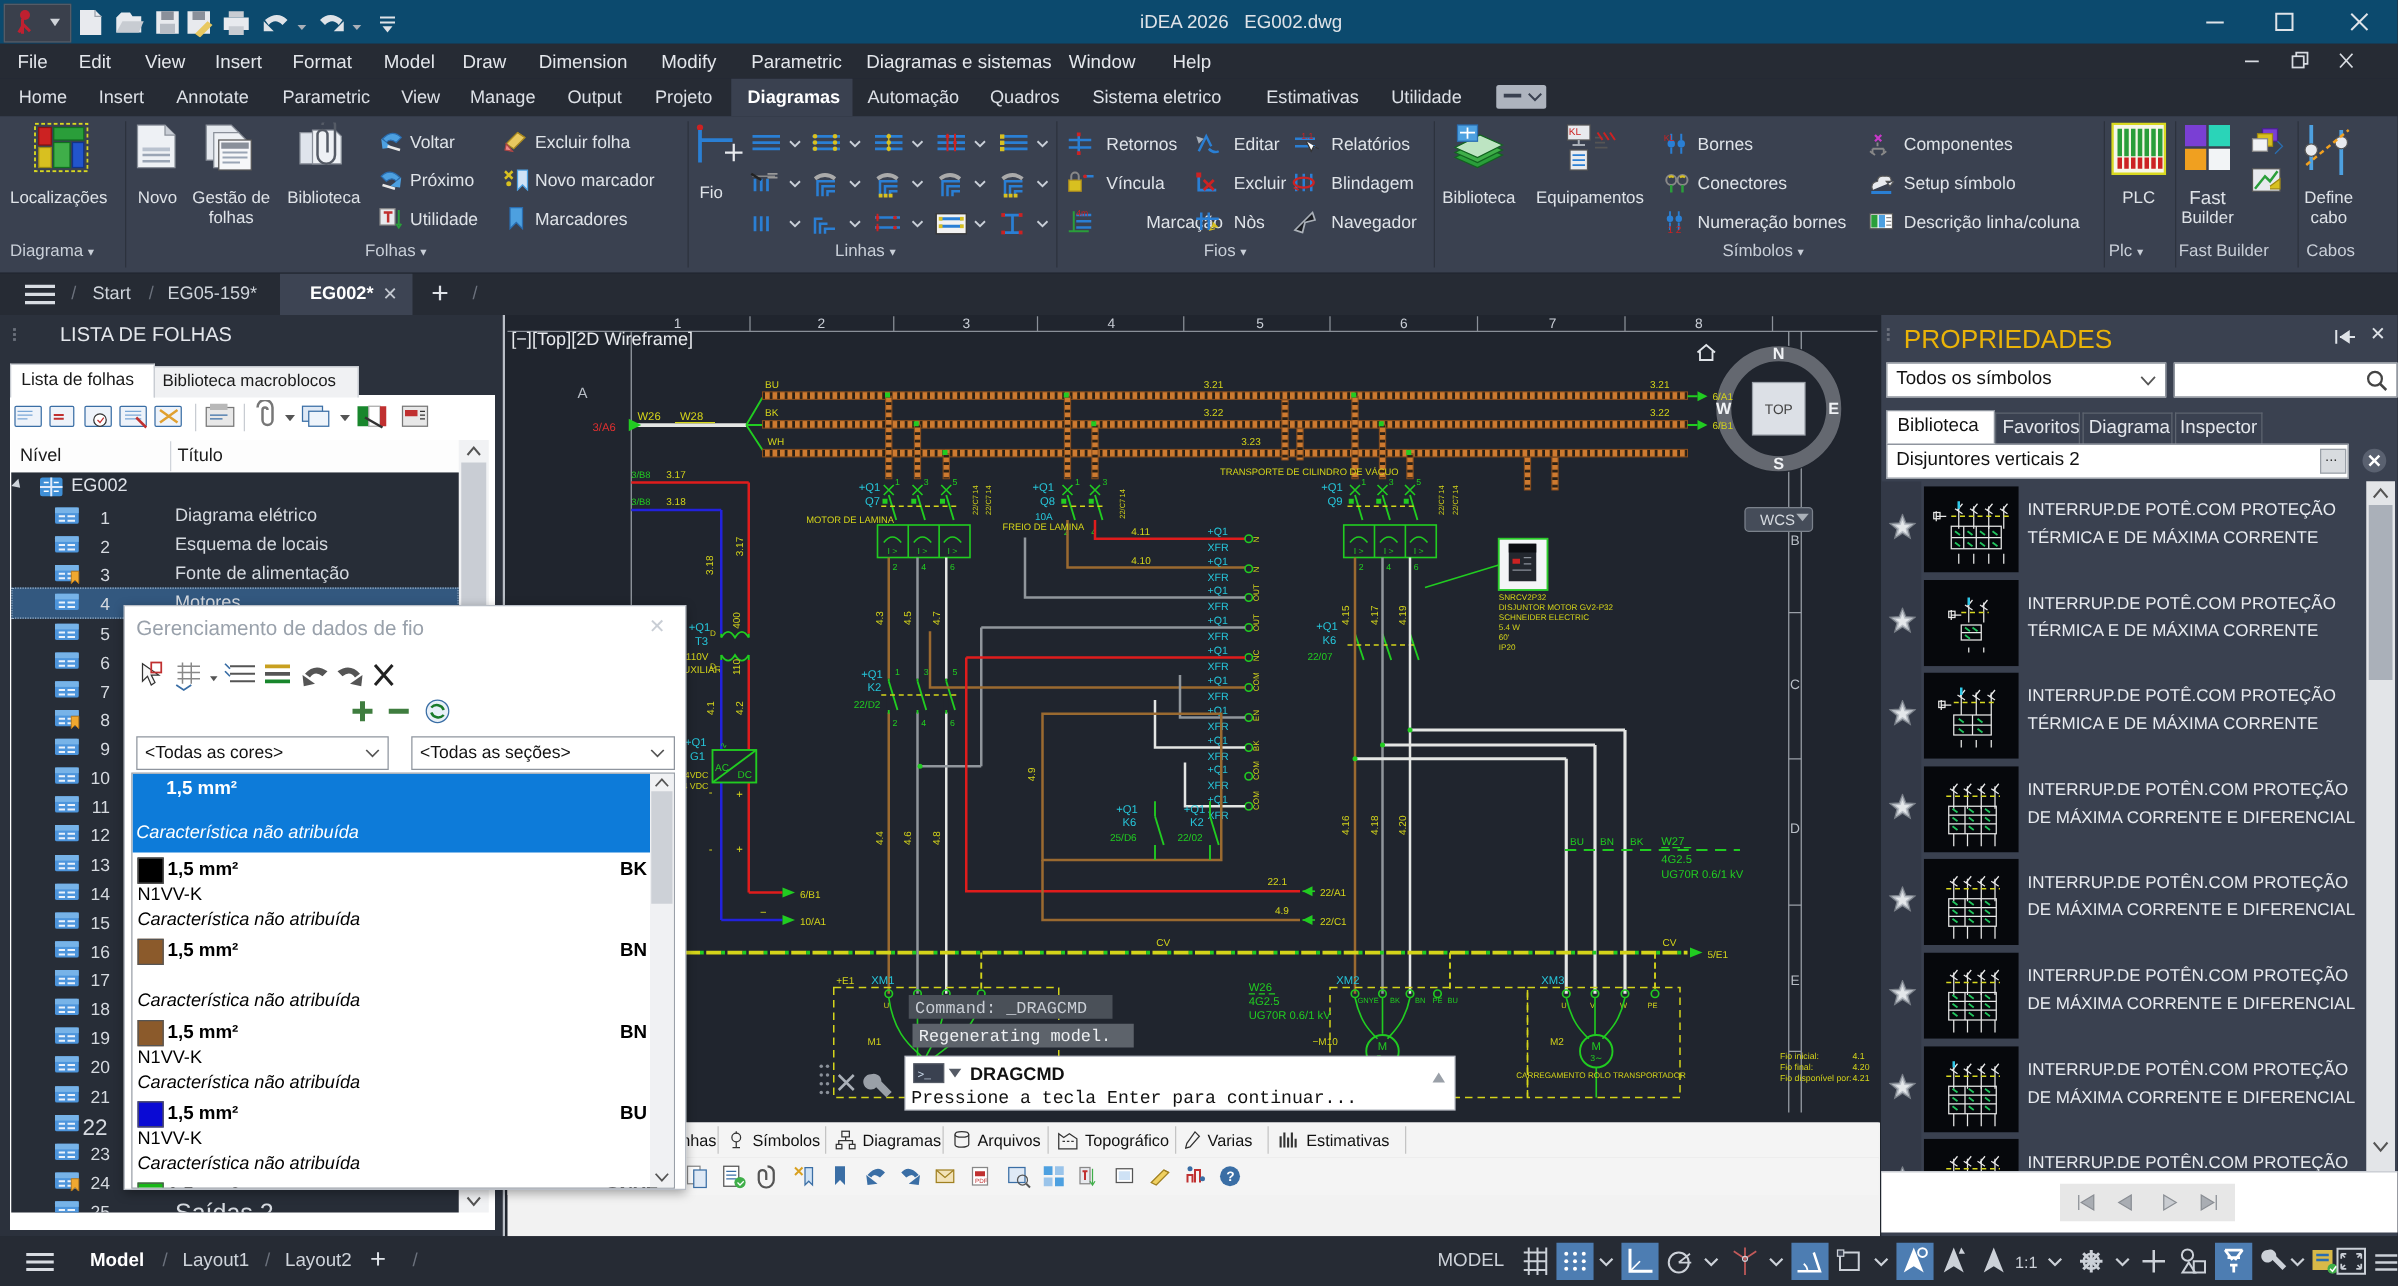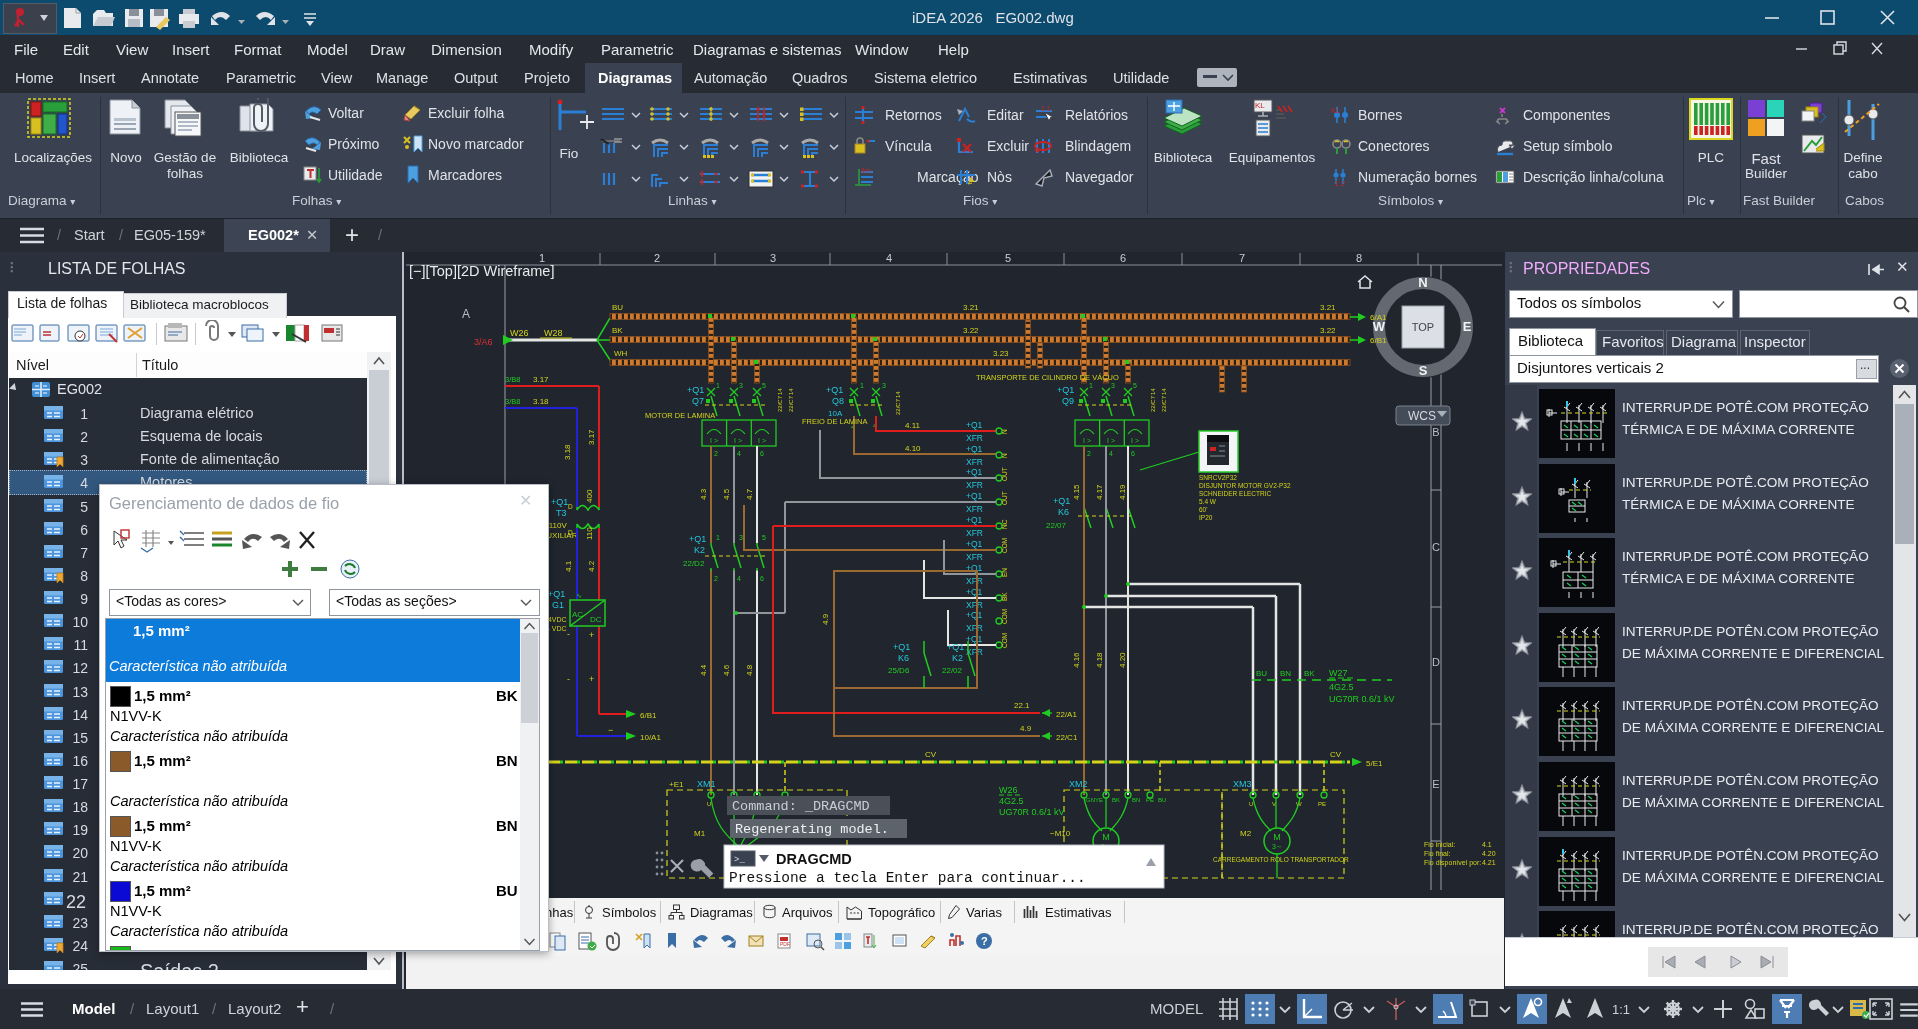--- a/index.html
+++ b/index.html
@@ -118,21 +118,21 @@
   <div class="tx" style="left:1743px;top:100px;font-size:13.5px;color:#c9cfd8;">Fast Builder</div>
   <div class="tx" style="left:1845px;top:100px;font-size:13.5px;color:#c9cfd8;">Cabos</div>
 <svg class="a" style="left:27px;top:5px" width="44" height="40" viewBox="0 0 44 40">
       <rect x="1" y="1" width="42" height="38" fill="none" stroke="#d8d820" stroke-width="1.5" stroke-dasharray="3 2"></rect>
 <rect x="4" y="4" width="10" height="14" fill="#cc2222" stroke="#881111"></rect>
 <rect x="16" y="4" width="24" height="10" fill="#2a9e3a" stroke="#0f6f1f"></rect>
 <rect x="4" y="20" width="10" height="16" fill="#d8c020" stroke="#9a8a10"></rect>
 <rect x="16" y="16" width="13" height="20" fill="#3fae49" stroke="#0f6f1f"></rect>
 <rect x="31" y="16" width="9" height="20" fill="#2255cc" stroke="#113388"></rect>
     </svg>
-<div class="tx" style="left:8px;top:57px;width:84px;text-align:right;font-size:13.5px;color:#dfe3e8;">Localizações</div>
+<div class="tx" style="left:8px;top:57px;width:84px;text-align:left;font-size:13.5px;color:#dfe3e8;">Localizações</div>
 <svg class="a" style="left:106px;top:5px" width="38" height="40" viewBox="0 0 38 40">
       <path d="M4 2 h22 l8 8 v26 h-30 z" fill="#eef1f5" stroke="#8a909a"></path>
       <path d="M26 2 v8 h8" fill="#c9ced6" stroke="#8a909a"></path>
       <path d="M8 26 h22 M8 31 h22" stroke="#9aa5b5" stroke-width="2"></path>
       <rect x="8" y="20" width="22" height="3" fill="#b9c2cf"></rect>
     </svg>
 <div class="tx" style="left:107px;top:57px;width:38px;text-align:center;font-size:13.5px;color:#dfe3e8;">Novo</div>
 <svg class="a" style="left:163px;top:5px" width="44" height="40" viewBox="0 0 44 40">
       <path d="M2 2 h20 l6 6 v22 h-26 z" fill="#e4e8ee" stroke="#8a909a"></path>
 <path d="M8 8 h20 l6 6 v22 h-26 z" fill="#eef1f5" stroke="#8a909a"></path>
@@ -1250,21 +1250,21 @@
         <path d="M4 8 h5 M11 8 h6 M4 11.5 h5 M11 11.5 h6" stroke="#eaf2fb" stroke-width="1.6"></path>
       </svg>
       <span class="tx" style="left:55px;top:583px;width:24px;text-align:right;color:#d6dae0;font-size:14px;">25</span>
       <span class="tx" style="left:131px;top:582px;color:#d6dae0;font-size:20px;">Saídas 2</span>
 </div>
 </div>
 
 <div class="a" id="rightpanel" style="left:1505px;top:252px;width:413px;height:737px;background:#3a4150;">
 
   <div class="tx" style="left:4px;top:9px;width:6px;color:#6b717c;font-size:9px;line-height:4px;">▪<br>▪<br>▪</div>
-  <div class="tx" style="left:18px;top:8px;font-size:16px;color:#f0abfc;">PROPRIEDADES</div>
+  <div class="tx" style="left:18px;top:8px;font-size:21px;color:#eab308;">PROPRIEDADES</div>
   <svg class="a" style="left:362px;top:10px" width="20" height="15">
       <path d="M2 2 v11 M5 7.5 h12 M12 3.5 l-6 4 l6 4 z" stroke="#dfe3e8" stroke-width="1.6" fill="#dfe3e8"></path>
     </svg>
   <div class="tx" style="left:391px;top:6px;font-size:15px;color:#dfe3e8;">✕</div>
   <div class="a" style="left:4px;top:38px;width:222px;height:26px;background:#fff;border:1px solid #8f959e;">
     <div class="tx" style="left:7px;top:3px;font-size:15px;color:#111;">Todos os símbolos</div>
     <svg class="a" style="left:202px;top:9px" width="13" height="10">
         <path d="M1 1.5 l5.5 6 l5.5 -6" stroke="#555" stroke-width="1.4" fill="none"></path>
       </svg>
   </div>

